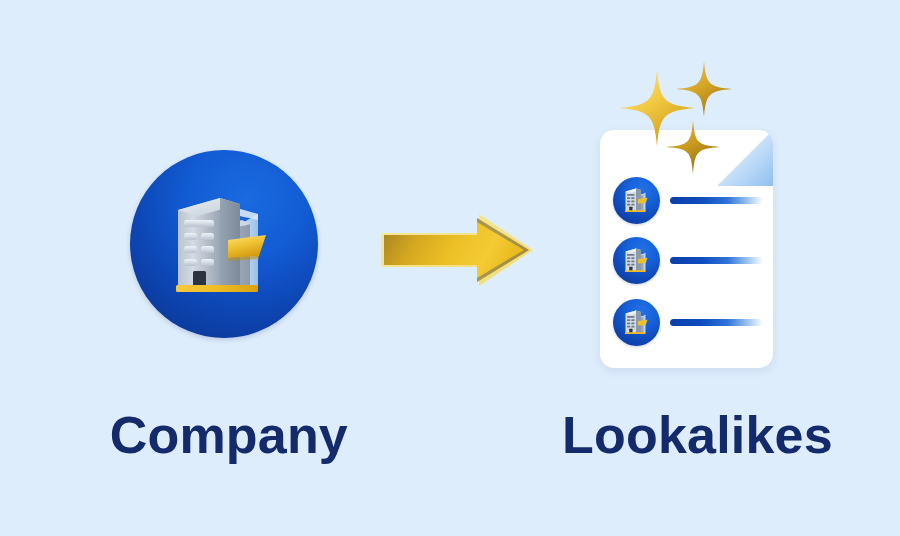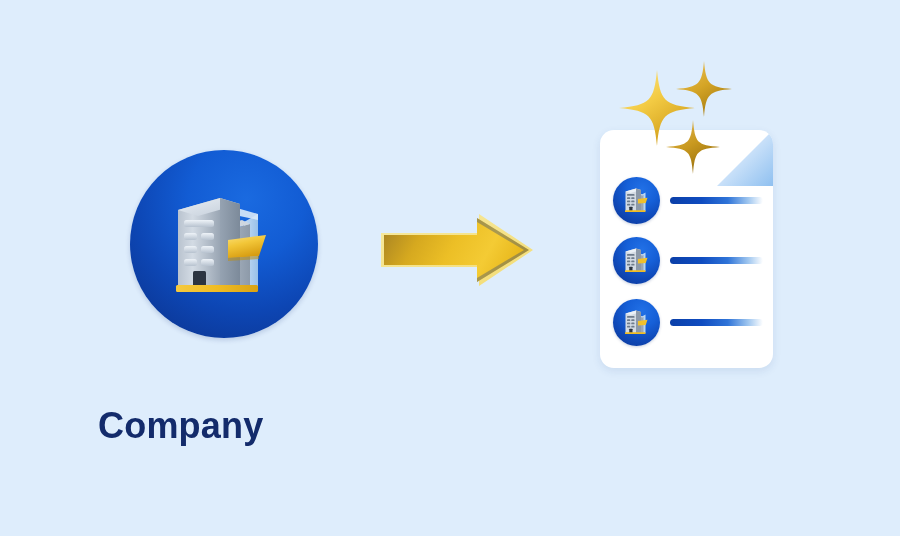--- a/index.html
+++ b/index.html
@@ -120,25 +120,25 @@
     width: 160px;
     height: 130px;
     pointer-events: none;
   }
 
   
   .label {
     position: absolute;
     font-family: "Liberation Sans", sans-serif;
     font-weight: bold;
-    font-size: 36px;
+    font-size: 52px;
     letter-spacing: 0.2px;
     color: #132b6b;
     white-space: nowrap;
-    text-align: left;
+    text-align: right;
   }
   .label-company {
     left: 98px;
     top: 405px;
     width: 250px;
   }
   .label-lookalikes {
     left: 562px;
     top: 405px;
     width: 250px;
@@ -364,14 +364,15 @@
       </defs>
 
       <path d="M57 12 C60 43 64 47 95 50 C64 53 60 57 57 88 C54 57 50 53 19 50 C50 47 54 43 57 12 Z" fill="url(#sp1)"></path>
 
       <path d="M104 3 C106 26 109 29 132 31 C109 33 106 36 104 59 C102 36 99 33 76 31 C99 29 102 26 104 3 Z" fill="url(#sp2)"></path>
 
       <path d="M93 62 C95 85 97 87 120 89 C97 91 95 93 93 116 C91 93 89 91 66 89 C89 87 91 85 93 62 Z" fill="url(#sp3)"></path>
     </svg>
   </div>
 
+  <div class="label label-lookalikes">Lookalikes</div>
 
 </div>
 
 </body></html>

